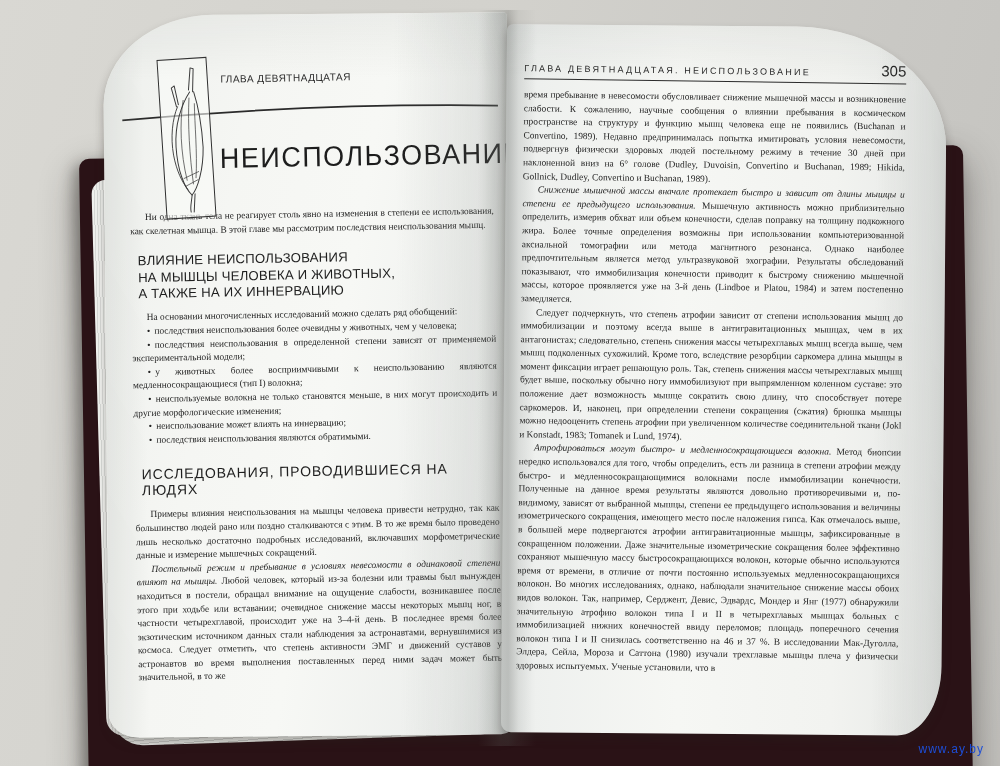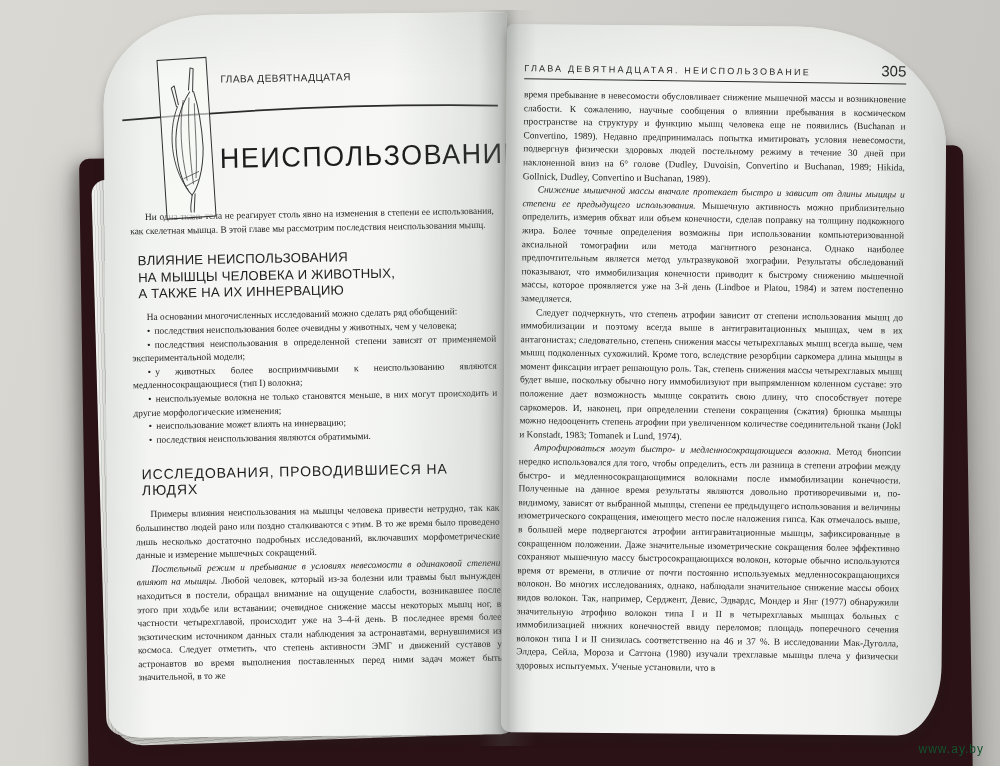--- a/index.html
+++ b/index.html
@@ -121,21 +121,21 @@
   }
   .pagenum{
     margin-left:auto;font-size:15px;letter-spacing:0;color:#1f1f1f;
     font-family:"Liberation Sans",sans-serif;
   }
   .head-rule-right{border-bottom:1.5px solid #2c2c2c;margin-top:4px;margin-bottom:9px;}
   
   .watermark{
     position:absolute;right:16px;bottom:10px;
     font-family:"Liberation Sans",sans-serif;font-size:12px;letter-spacing:1px;
-    color:#14532d;
+    color:#1d4ed8;
   }
 </style>
 </head>
 <body>
 
 <div class="scene">
 
   <div class="cover"></div>
   <div class="edge-left"></div>
   <div class="edge-right"></div>

